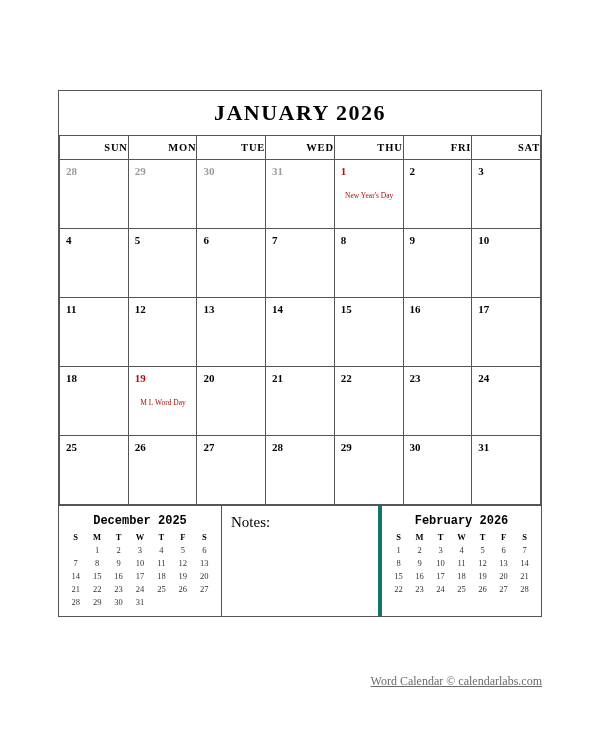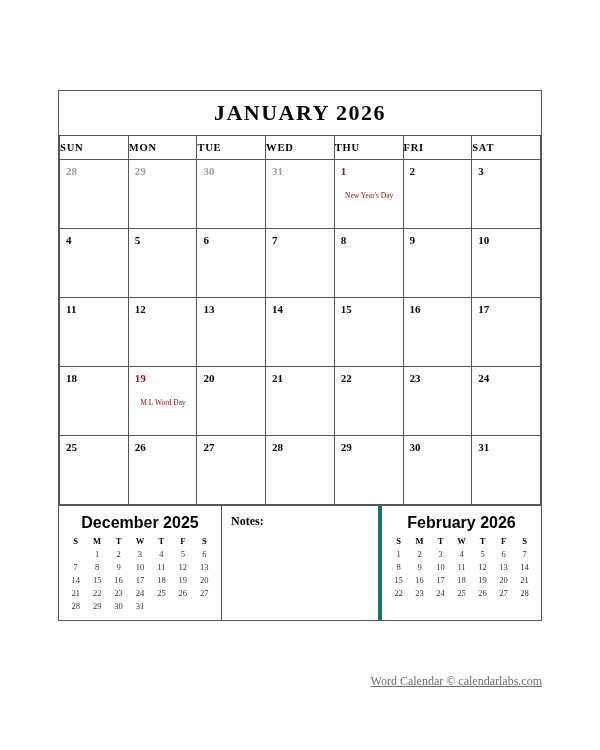--- a/index.html
+++ b/index.html
@@ -38,21 +38,21 @@
   }
   table.cal {
     border-collapse: collapse;
     width: 100%;
     table-layout: fixed;
   }
   table.cal th {
     font-size: 10.5px;
     font-weight: bold;
     letter-spacing: 0.8px;
-    text-align: left;
+    text-align: right;
     padding: 6px 0 6px 0;
     border: 1px solid #555555;
     border-top: none;
     font-family: "Liberation Serif", serif;
   }
   table.cal td {
     border: 1px solid #555555;
     height: 69px;
     vertical-align: top;
     padding: 5px 5px 2px 6px;
@@ -88,29 +88,29 @@
     padding: 8px 6px 8px 6px;
   }
   .mini-cell.right {
     border-right: none;
     border-left: 4px solid #0f766e;
     width: 163px;
   }
   .notes-cell {
     flex: 1;
     padding: 8px 8px 8px 9px;
+    font-size: 15px;
+    font-weight: normal;
+  }
+  .mini-title {
+    text-align: center;
     font-size: 12px;
     font-weight: bold;
-  }
-  .mini-title {
-    text-align: center;
-    font-size: 16px;
-    font-weight: bold;
     margin-bottom: 3px;
-    font-family: Liberation Sans, sans-serif;
+    font-family: Liberation Mono, monospace;
   }
   table.mini {
     border-collapse: collapse;
     width: 100%;
     table-layout: fixed;
     font-size: 8.5px;
   }
   table.mini th {
     font-weight: bold;
     text-align: center;

